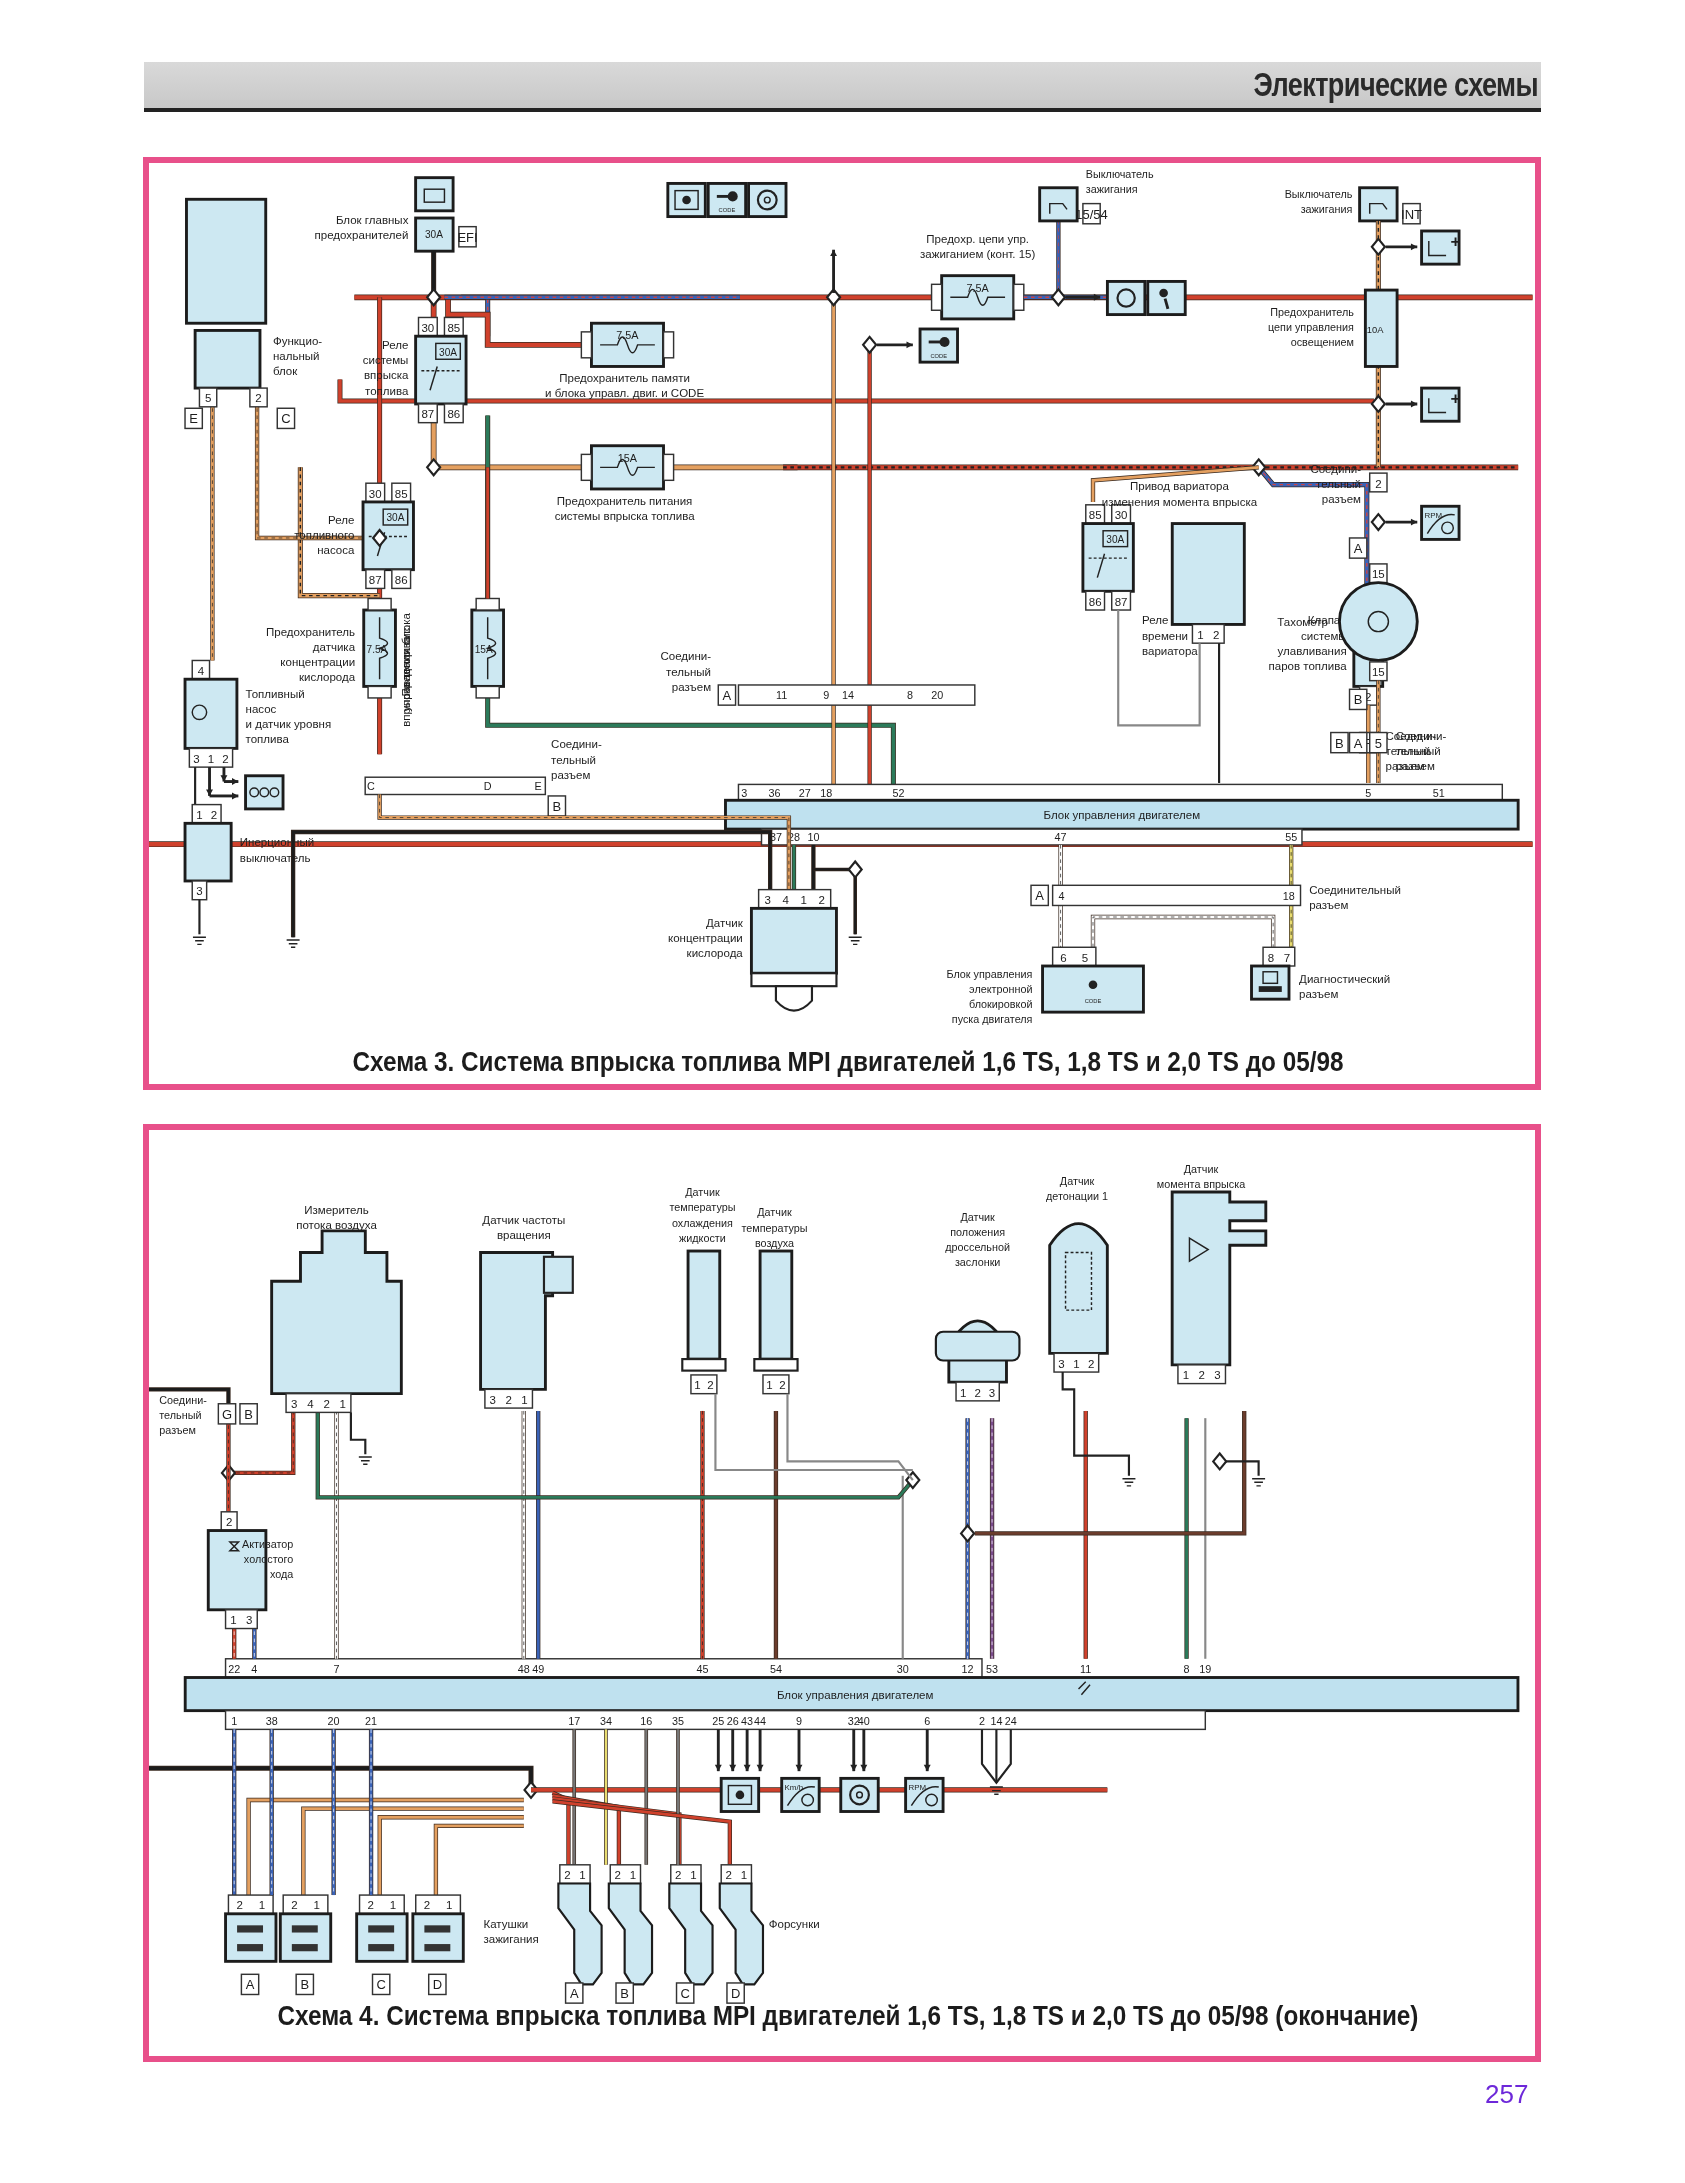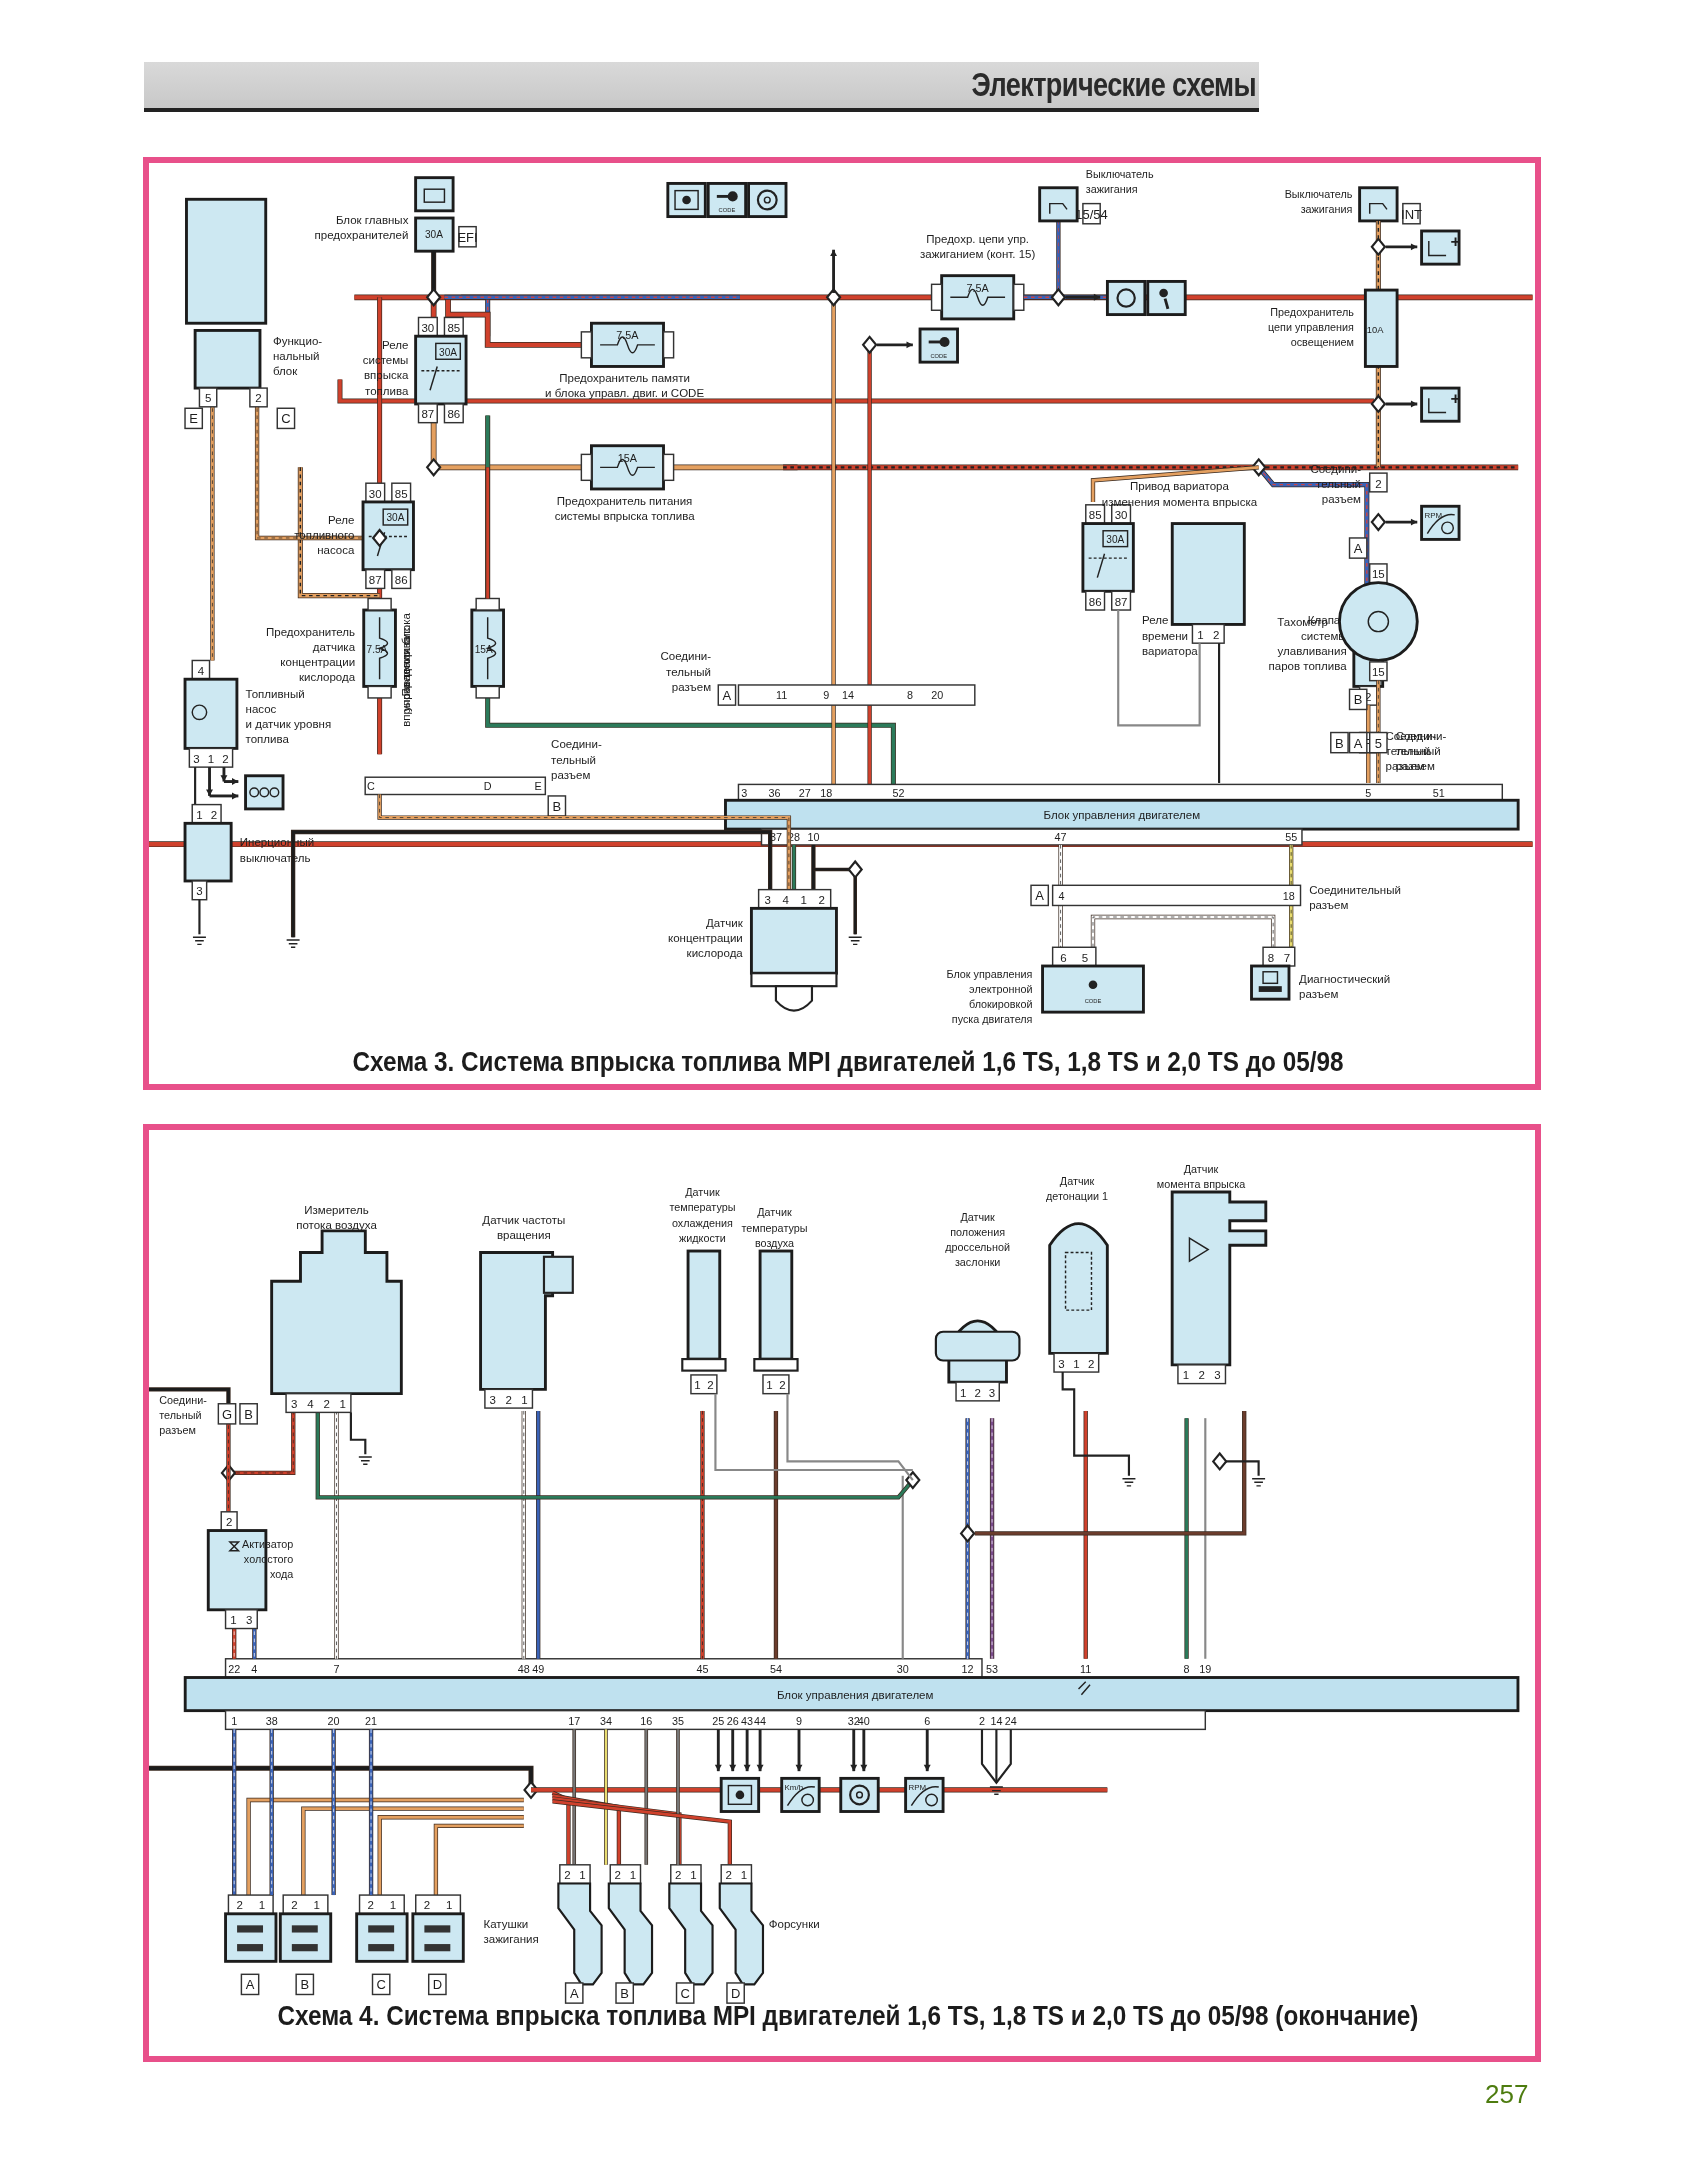--- a/index.html
+++ b/index.html
@@ -1,27 +1,27 @@
 <!DOCTYPE html>
 <html style="font-size:11.5px"><head>
 <meta charset="utf-8">
 <style>
   html, body { margin:0; padding:0; background:#ffffff; }
   body { width:1685px; height:2183px; position:relative; overflow:hidden; font-family:"Liberation Sans", sans-serif; }
-  #header-bar { position:absolute; left:144px; top:62px; width:1115px; height:46px; background:linear-gradient(#d9d9d9,#c8c8c8); border-bottom:4.3px solid #222; }
+  #header-bar { position:absolute; left:144px; top:62px; width:1397px; height:46px; background:linear-gradient(#d9d9d9,#c8c8c8); border-bottom:4.3px solid #222; }
   #header-title { position:absolute; right:2.9px; top:4.3px; font-family:"Liberation Sans", sans-serif; font-weight:bold; font-size:33px; color:#2a2a2a; letter-spacing:-0.7px; transform:scaleX(0.82); transform-origin:right center; }
   .frame { position:absolute; border:6.5px solid #e8508a; background:#fff; box-sizing:border-box; }
   #frame1 { left:143px; top:157px; width:1398px; height:933px; }
   #frame2 { left:143px; top:1124px; width:1398px; height:938px; }
   .caption { position:absolute; font-weight:bold; font-size:27px; color:#1c1c1c; white-space:nowrap; transform:scaleX(0.9); transform-origin:center; }
   #caption1 { left:0; width:1398px; text-align:center; top:884px; }
   #caption2 { left:0; width:1398px; text-align:center; top:871px; }
   svg.diagram { position:absolute; left:0; top:0; }
   svg text { font-family:"Liberation Sans", sans-serif; fill:#1e1e1e; }
-  #page-number { position:absolute; left:1485px; top:2079px; font-size:26px; color:#4d7c0f; }
+  #page-number { position:absolute; left:1485px; top:2079px; font-size:26px; color:#6d28d9; }
 </style>
 </head>
 <body>
 
 <div id="header-bar">
   <div id="header-title">Электрические схемы</div>
 </div>
 
 <div class="frame" id="frame1">
   <svg class="diagram" id="svg3" width="1385" height="920" viewBox="0 0 1922 1276">

